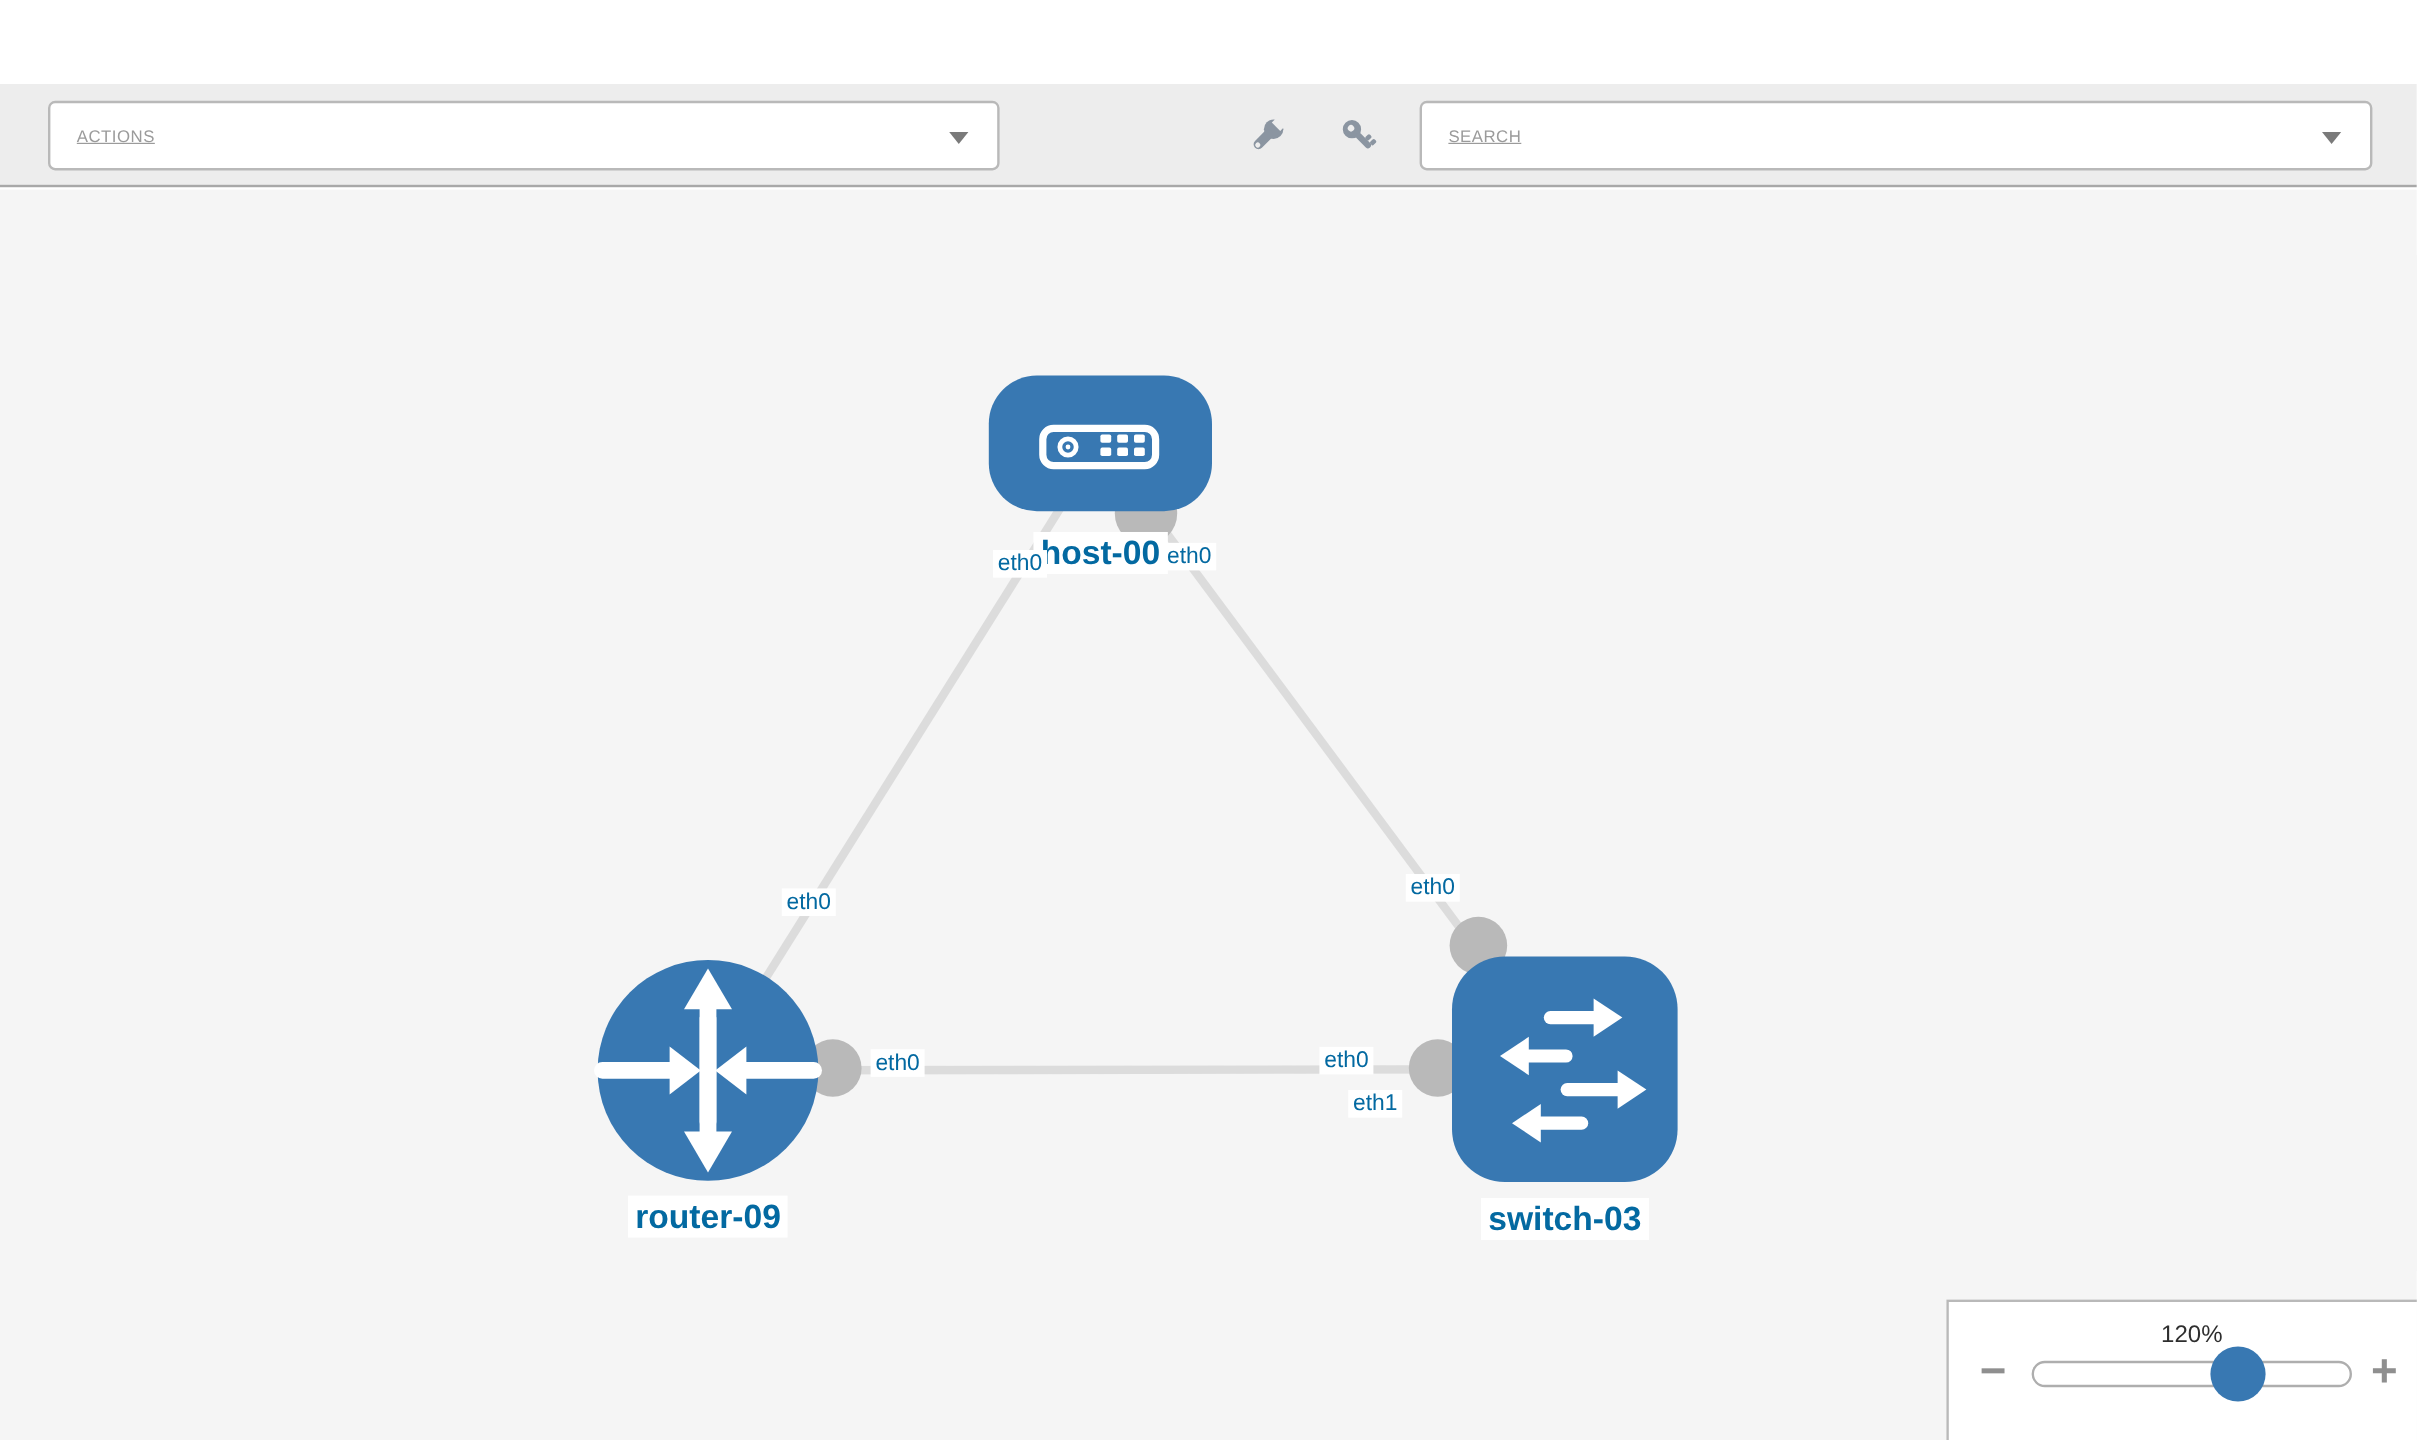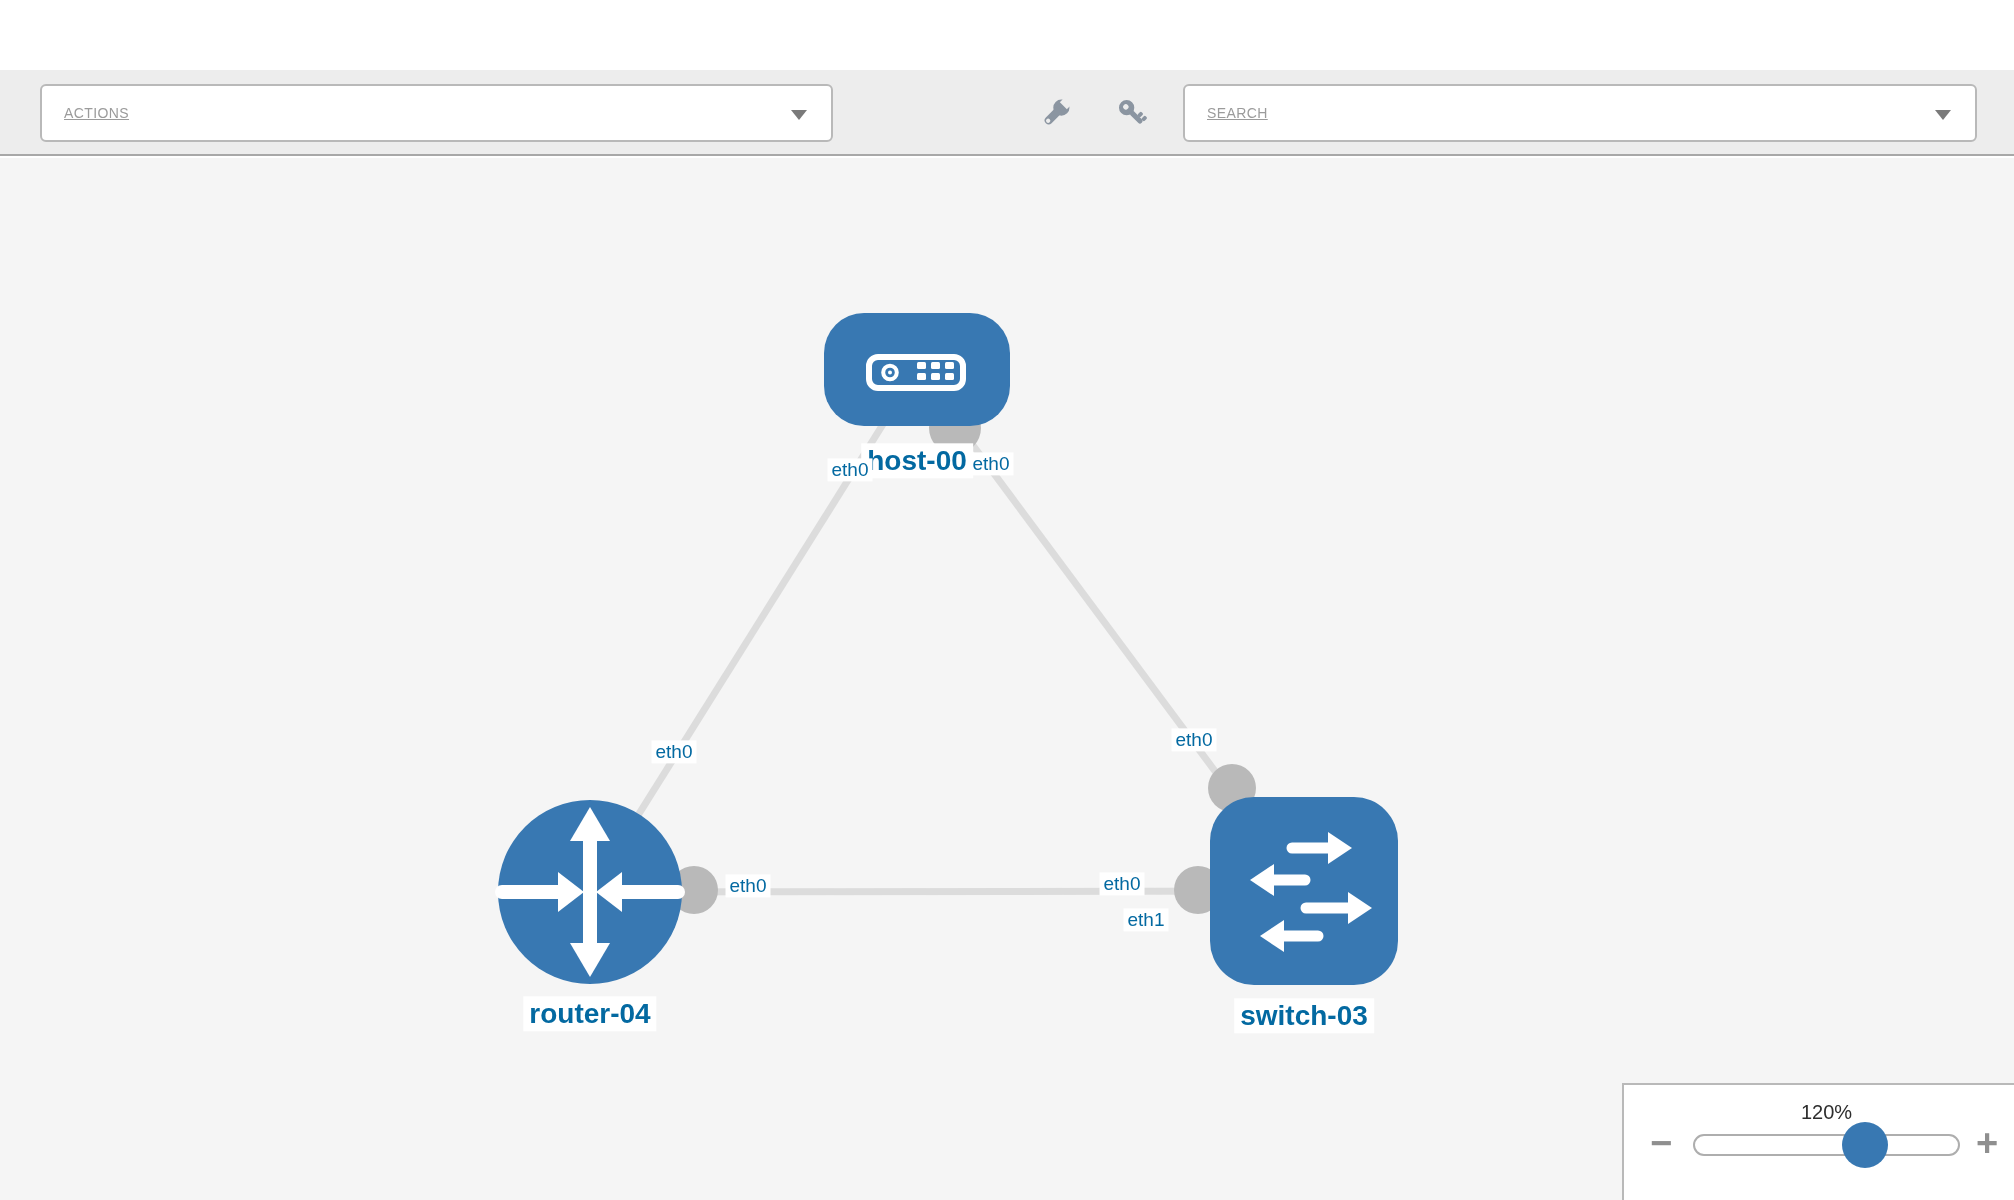--- a/index.html
+++ b/index.html
@@ -137,21 +137,21 @@
           <polygon points="1250,722 1274,706 1274,738" stroke="none"></polygon>
           <line x1="1306" y1="750" x2="1350" y2="750"></line>
           <polygon points="1372,750 1348,734 1348,766" stroke="none"></polygon>
           <line x1="1318" y1="778" x2="1282" y2="778"></line>
           <polygon points="1260,778 1284,762 1284,794" stroke="none"></polygon>
         </g>
       </g>
     </svg>
 
     <div class="lbl node-lbl" style="left:917px; top:303px;">host-00</div>
-    <div class="lbl node-lbl" style="left:590px; top:856px;">router-04</div>
+    <div class="lbl node-lbl" style="left:590px; top:856px;">router-09</div>
     <div class="lbl node-lbl" style="left:1304px; top:858px;">switch-03</div>
 
     <div class="lbl eth-lbl" style="left:850px;  top:312px;">eth0</div>
     <div class="lbl eth-lbl" style="left:991px;  top:306px;">eth0</div>
     <div class="lbl eth-lbl" style="left:674px;  top:594px;">eth0</div>
     <div class="lbl eth-lbl" style="left:1194px; top:582px;">eth0</div>
     <div class="lbl eth-lbl" style="left:748px;  top:728px;">eth0</div>
     <div class="lbl eth-lbl" style="left:1122px; top:726px; z-index:1;">eth0</div>
     <div class="lbl eth-lbl" style="left:1146px; top:762px; z-index:2;">eth1</div>
 

